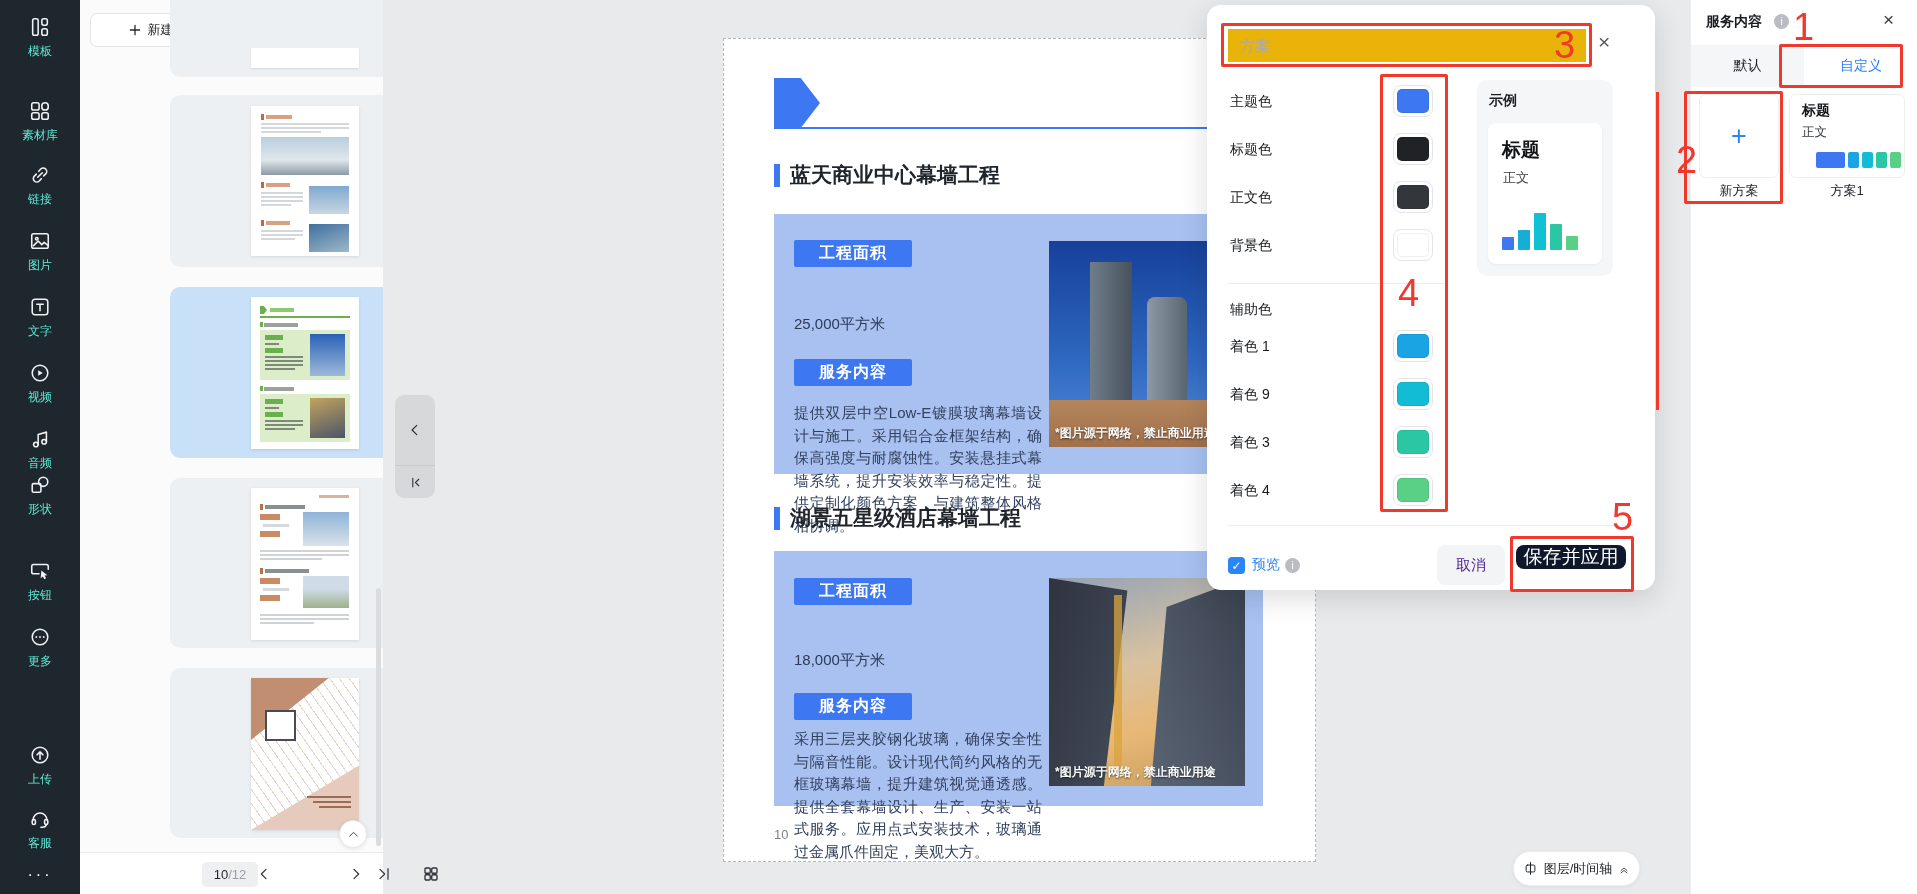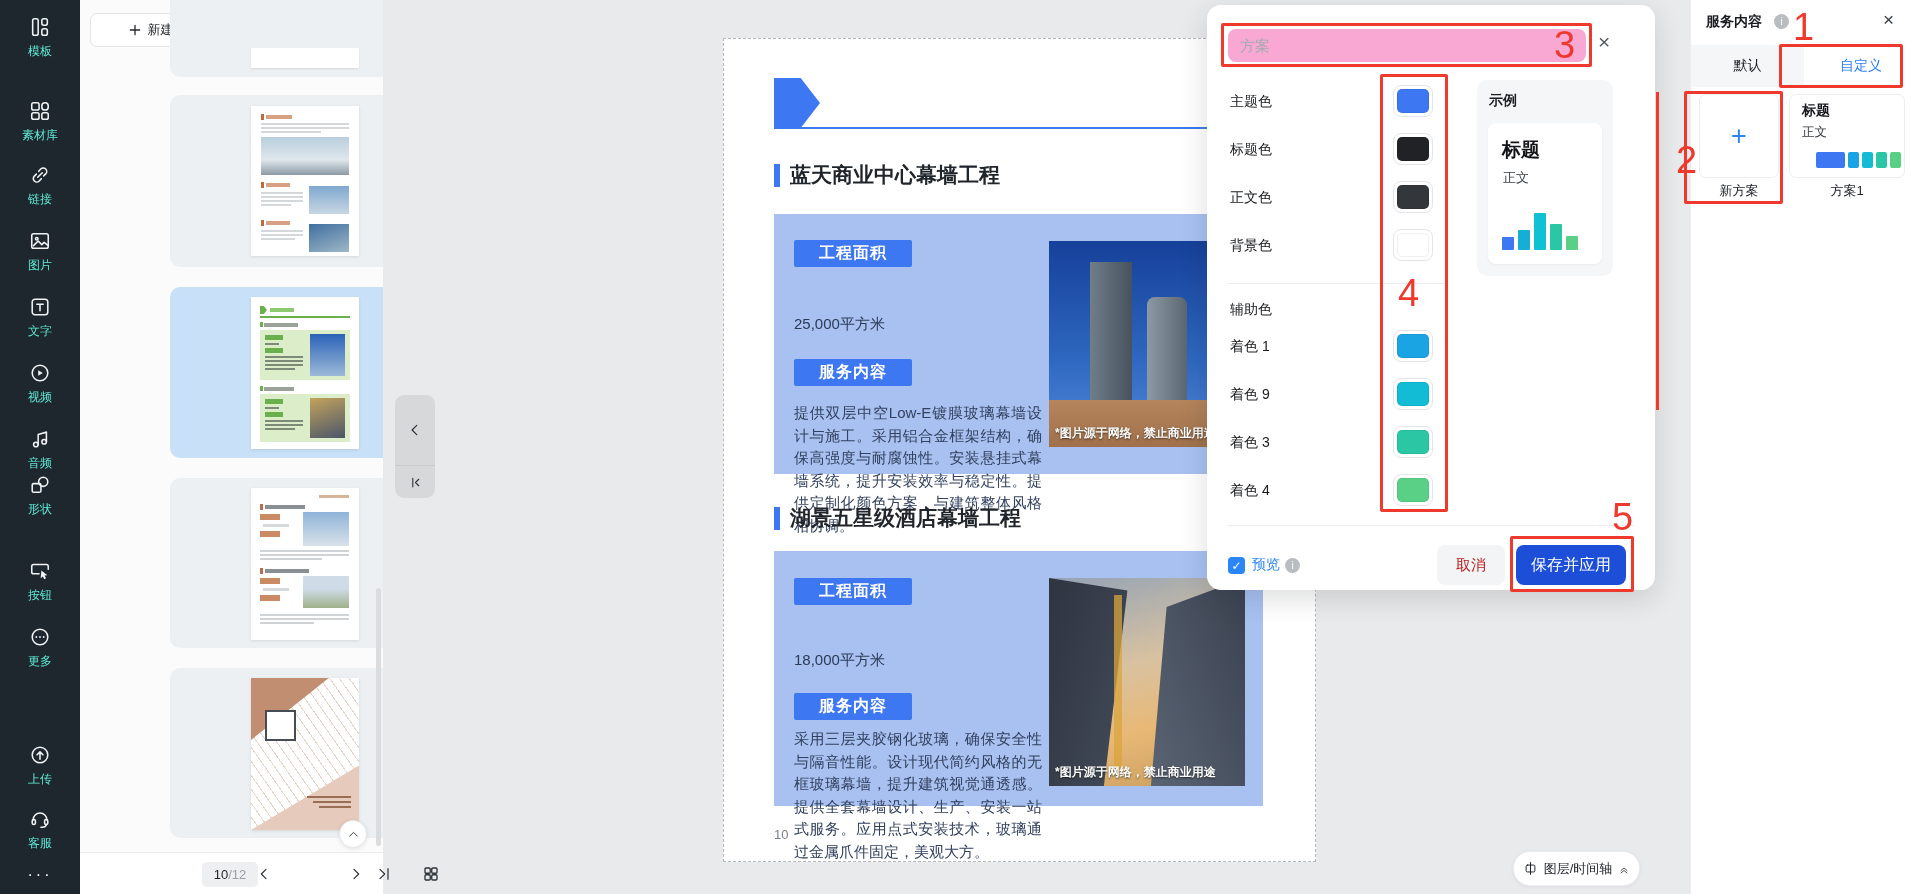--- a/index.html
+++ b/index.html
@@ -42,42 +42,42 @@
   .pval{position:absolute;left:20px;font-size:15px;color:#2c3a57;white-space:nowrap;}
   .ppara{position:absolute;left:20px;width:248px;font-size:15px;line-height:22.5px;color:#32415f;text-align:justify;}
   .photo{position:absolute;overflow:hidden;cursor:pointer;}
   .photo .cap{position:absolute;left:6px;bottom:5px;color:#fff;font-size:12px;font-weight:bold;text-shadow:0 1px 2px rgba(0,0,0,.6);white-space:nowrap;}
   .page-num{position:absolute;left:50px;top:788px;font-size:13px;color:#7d8288;}
   
   #layers-btn{position:absolute;left:1513px;top:851px;width:125px;height:33px;background:#fff;border:1px solid #ededef;border-radius:17px;display:flex;align-items:center;justify-content:center;gap:6px;font-size:13px;color:#23262b;cursor:pointer;z-index:6;box-shadow:0 1px 4px rgba(0,0,0,.06);}
   #layers-btn svg{stroke:#23262b;fill:none;stroke-width:1.6;stroke-linecap:round;stroke-linejoin:round;}
   
   #dialog{position:absolute;left:1207px;top:5px;width:448px;height:585px;background:#fff;border-radius:14px;box-shadow:0 8px 28px rgba(31,35,41,.16);z-index:10;}
-  #scheme-input{position:absolute;left:21px;top:24px;width:358px;height:33px;background:#f9a8d4;border:none;border-radius:8px;padding:0 12px;font-size:15px;color:#32363c;box-sizing:border-box;outline:none;font-family:inherit;}
+  #scheme-input{position:absolute;left:21px;top:24px;width:358px;height:33px;background:#eab308;border:none;border-radius:0;padding:0 12px;font-size:15px;color:#32363c;box-sizing:border-box;outline:none;font-family:inherit;}
   #scheme-input::placeholder{color:#a6aab0;}
   .dlg-close{position:absolute;left:391px;top:26px;font-size:21px;color:#565b62;cursor:pointer;line-height:1;}
   .dlg-label{position:absolute;left:23px;font-size:14px;color:#17191c;line-height:32px;white-space:nowrap;}
   .swatch{position:absolute;left:186px;width:40px;height:32px;background:#fff;border:1px solid #e3e5e8;border-radius:8px;box-sizing:border-box;cursor:pointer;}
   .swatch i{position:absolute;left:3px;top:3px;right:3px;bottom:3px;border-radius:5px;border:1px solid rgba(0,0,0,.06);}
   .dlg-div{position:absolute;left:21px;height:1px;background:#ececee;}
   
   #example{position:absolute;left:270px;top:75px;width:136px;height:196px;background:#f5f6f7;border-radius:10px;}
   #example .ex-label{position:absolute;left:12px;top:12px;font-size:14px;font-weight:bold;color:#1b1d21;}
   #example .ex-card{position:absolute;left:11px;top:43px;width:114px;height:141px;background:#fff;border-radius:8px;box-shadow:0 1px 3px rgba(0,0,0,.05);}
   .ex-title{position:absolute;left:14px;top:14px;font-size:19px;font-weight:bold;color:#121417;}
   .ex-body{position:absolute;left:15px;top:46px;font-size:13px;color:#3a3f46;}
   .ex-bars{position:absolute;left:14px;bottom:14px;width:90px;height:62px;display:flex;align-items:flex-end;gap:4px;}
   .ex-bars span{width:12px;display:block;border-radius:1px;}
   
   .chk{position:absolute;left:21px;top:552px;width:17px;height:17px;background:#2a86f5;border-radius:4px;color:#fff;font-size:12px;display:flex;align-items:center;justify-content:center;cursor:pointer;}
   .chk-label{position:absolute;left:45px;top:551px;font-size:14px;color:#2a86f5;cursor:pointer;}
   .info-i{display:inline-flex;width:15px;height:15px;background:#b9bdc2;border-radius:50%;color:#fff;font-size:10px;align-items:center;justify-content:center;font-style:normal;}
   #dlg-info{position:absolute;left:78px;top:553px;}
-  .btn-cancel{position:absolute;left:230px;top:540px;width:68px;height:40px;background:#f3f4f5;border-radius:8px;display:flex;align-items:center;justify-content:center;font-size:15px;color:#b91c1c;cursor:pointer;}
-  .btn-save{position:absolute;left:309px;top:540px;width:110px;height:40px;background:#1d4ed8;border-radius:8px;display:flex;align-items:center;justify-content:center;font-size:16px;color:#fff;cursor:pointer;}
+  .btn-cancel{position:absolute;left:230px;top:540px;width:68px;height:40px;background:#f3f4f5;border-radius:8px;display:flex;align-items:center;justify-content:center;font-size:15px;color:#4c1d95;cursor:pointer;}
+  .btn-save{position:absolute;left:309px;top:540px;width:110px;height:24px;background:#0f172a;border-radius:8px;display:flex;align-items:center;justify-content:center;font-size:19px;color:#fff;cursor:pointer;}
   
   #right-panel{position:absolute;left:1690px;top:0;width:227px;height:894px;background:#fff;border-left:1px solid #ebedee;z-index:9;box-sizing:border-box;}
   .rp-title{position:absolute;left:15px;top:13px;font-size:14px;font-weight:bold;color:#1b1d21;}
   #rp-info{position:absolute;left:83px;top:14px;}
   .rp-close{position:absolute;left:192px;top:9px;font-size:19px;color:#3b4046;cursor:pointer;}
   .rp-tabs{position:absolute;left:0;top:45px;width:227px;height:42px;background:#f5f6f7;}
   .rp-tab{position:absolute;top:0;height:42px;display:flex;align-items:center;justify-content:center;font-size:14px;cursor:pointer;}
   .rp-tab.def{left:0;width:113px;color:#20242a;}
   .rp-tab.cus{left:113px;width:114px;background:#fff;color:#2a82f7;}
   .rp-card{position:absolute;background:#fff;border:1px solid #eceef0;border-radius:7px;cursor:pointer;box-sizing:border-box;}

